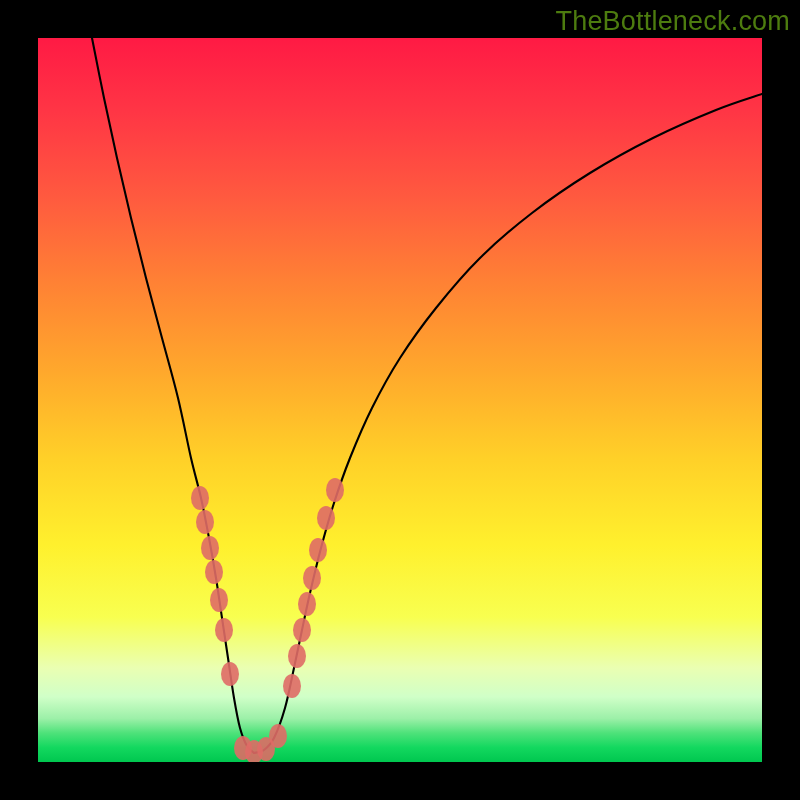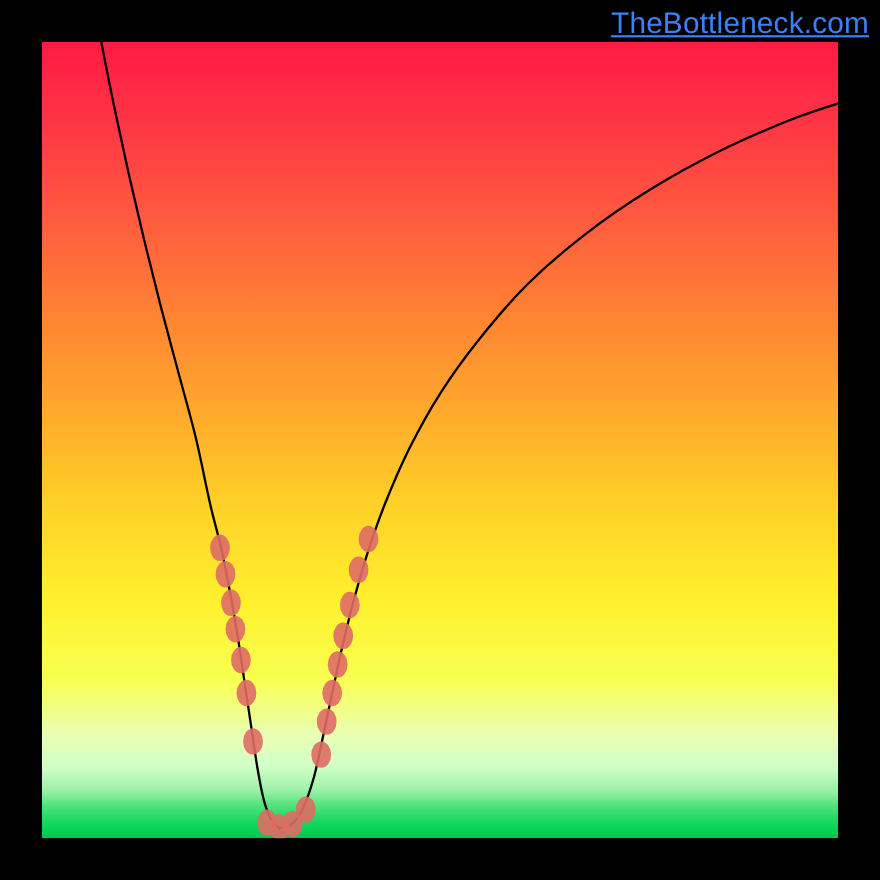--- a/index.html
+++ b/index.html
@@ -37,26 +37,25 @@
       #9cf0a8 94%,
       #4ee27a 96%,
       #13d85f 98%,
       #00c74f 100%
     );
   }
   .watermark {
     position: absolute;
     top: 6px;
     right: 10px;
-    color: #3b82f6;
+    color: #4d7c0f;
     font-size: 27px;
     font-weight: 400;
     letter-spacing: 0.2px;
     white-space: nowrap;
-    text-decoration: underline;
   }
   svg.plot {
     position: absolute;
     inset: 0;
     width: 100%;
     height: 100%;
     overflow: visible;
   }
   .curve {
     fill: none;

